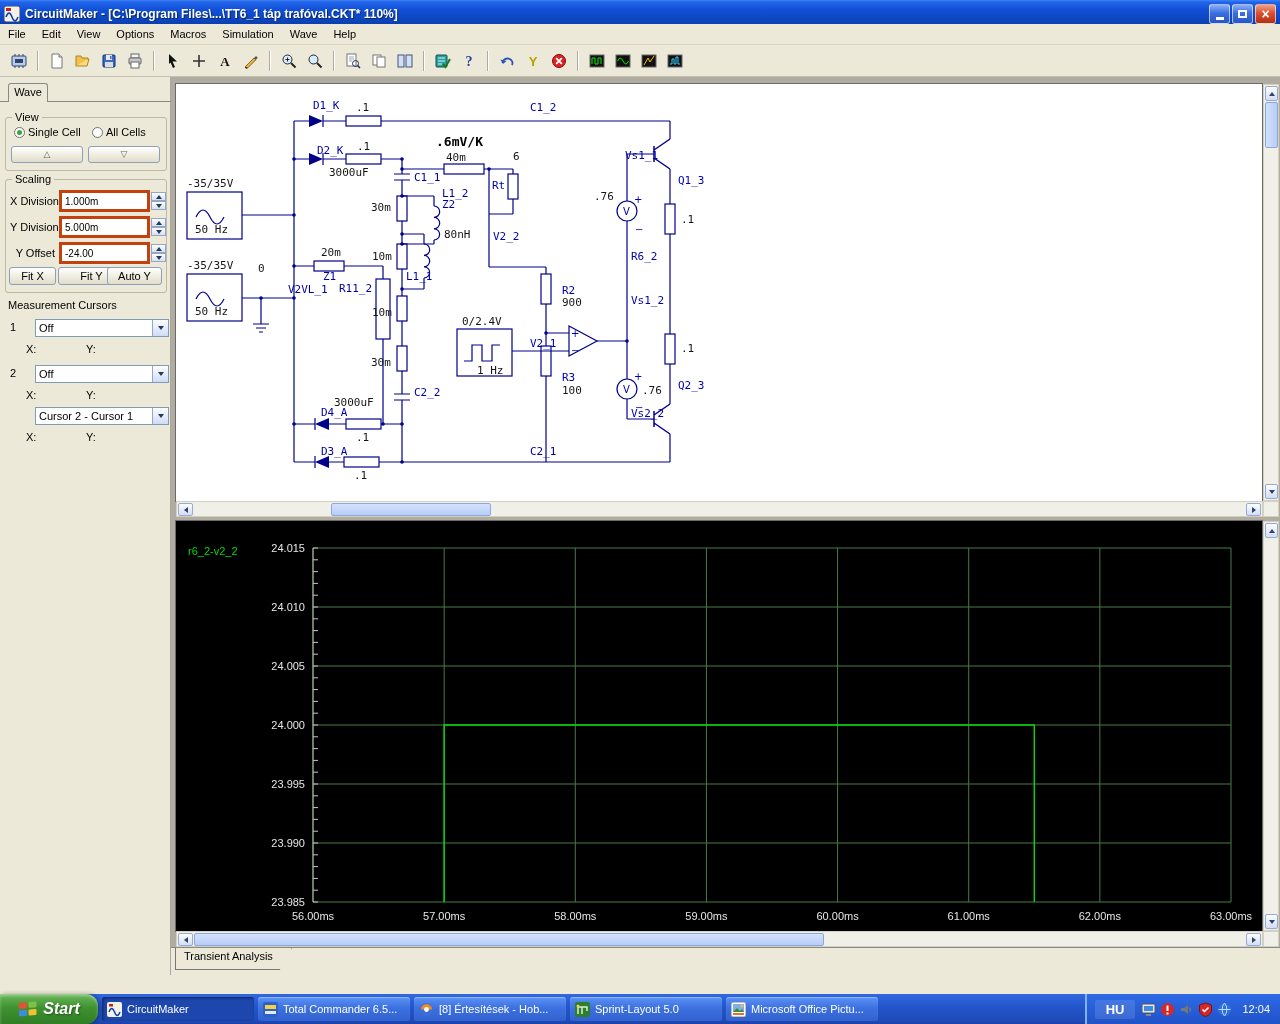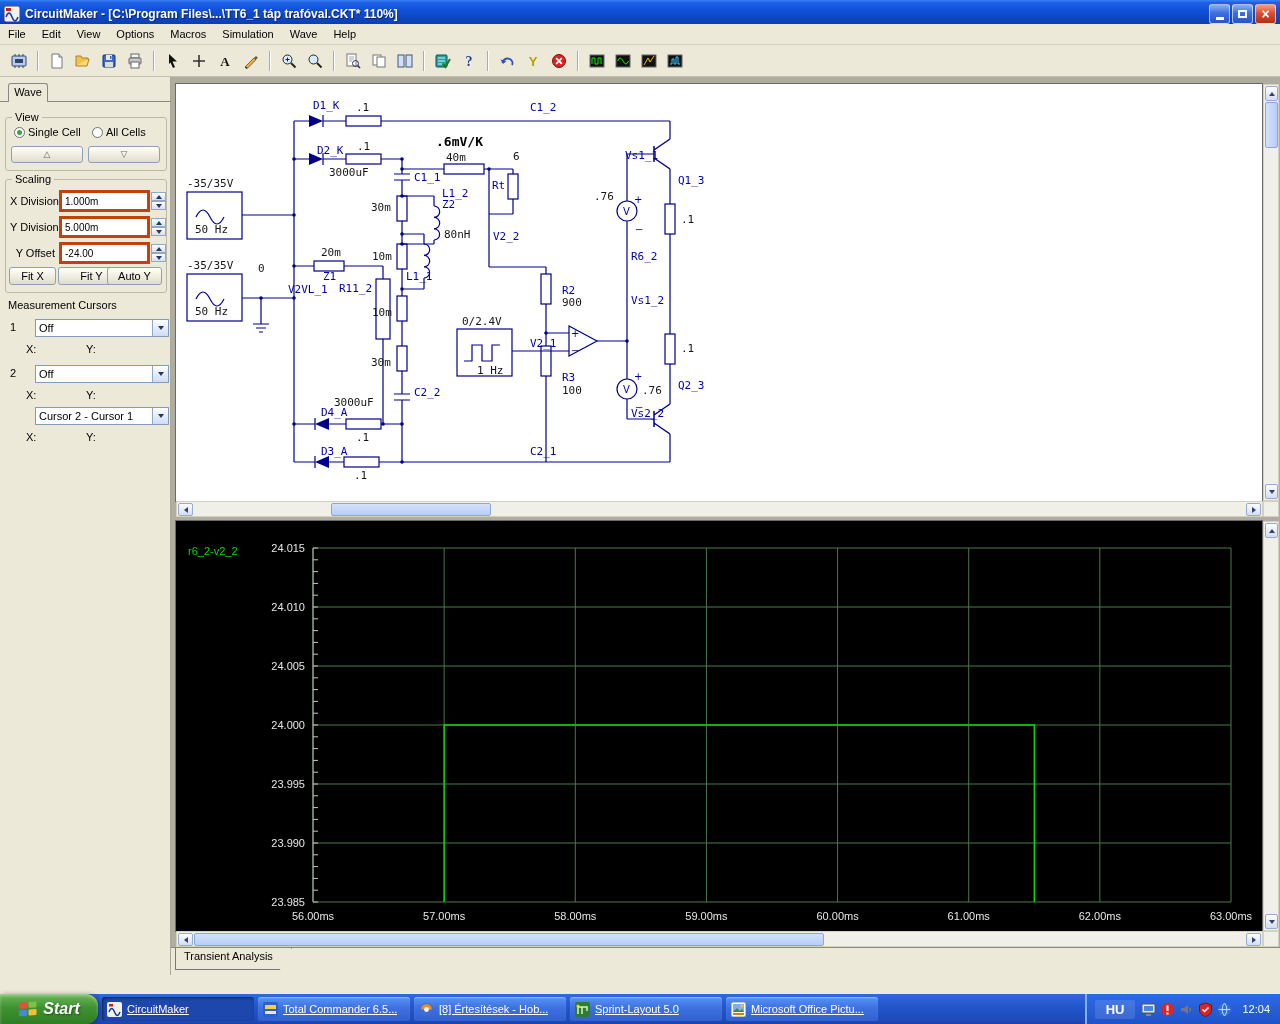--- a/index.html
+++ b/index.html
@@ -103,21 +103,21 @@
   
   .taskbar{position:absolute;left:0;top:994px;width:1280px;height:30px;
     background:linear-gradient(#3168e0,#2456cc 40%,#1d4ab8 90%,#1a42a8);display:flex;align-items:center;}
   .start-button{width:98px;height:30px;flex:none;background:linear-gradient(#6cb85c,#3f9231 45%,#2f7d24);
     border-radius:0 12px 12px 0;display:flex;align-items:center;justify-content:center;gap:5px;color:#fff;
     font-style:italic;font-weight:bold;font-size:16px;text-shadow:1px 1px 2px rgba(0,0,0,.4);
     box-shadow:inset 0 2px 3px rgba(255,255,255,.35),2px 0 4px rgba(0,0,0,.3);}
   .task-button{width:152px;height:24px;margin-left:4px;border-radius:3px;flex:none;
     background:linear-gradient(#5b93f5,#3d71e0 45%,#3161cf);display:flex;align-items:center;gap:5px;
     padding:0 5px;color:#fff;font-size:11px;box-sizing:border-box;box-shadow:inset 0 1px 1px rgba(255,255,255,.35);
-    overflow:hidden;white-space:nowrap;text-decoration:underline;}
+    overflow:hidden;white-space:nowrap;}
   .task-button.active{background:#1e47ae;box-shadow:inset 1px 1px 3px rgba(0,0,0,.5);}
   .task-icon{width:15px;height:15px;flex:none;display:inline-flex;}
   .task-label{overflow:hidden;text-overflow:ellipsis;}
   .tray{margin-left:auto;height:30px;display:flex;align-items:center;
     background:linear-gradient(#2e6ae6,#2052c8);border-left:2px solid #7fb0f8;padding:0 10px 0 8px;gap:6px;}
   .lang{color:#fff;font-size:13px;font-weight:bold;padding:2px 11px;background:rgba(255,255,255,.12);border-radius:2px;}
   .clock{color:#fff;font-size:11px;margin-left:4px;}
   .tray-ico{width:15px;height:15px;display:inline-flex;}
 </style>
 </head>

